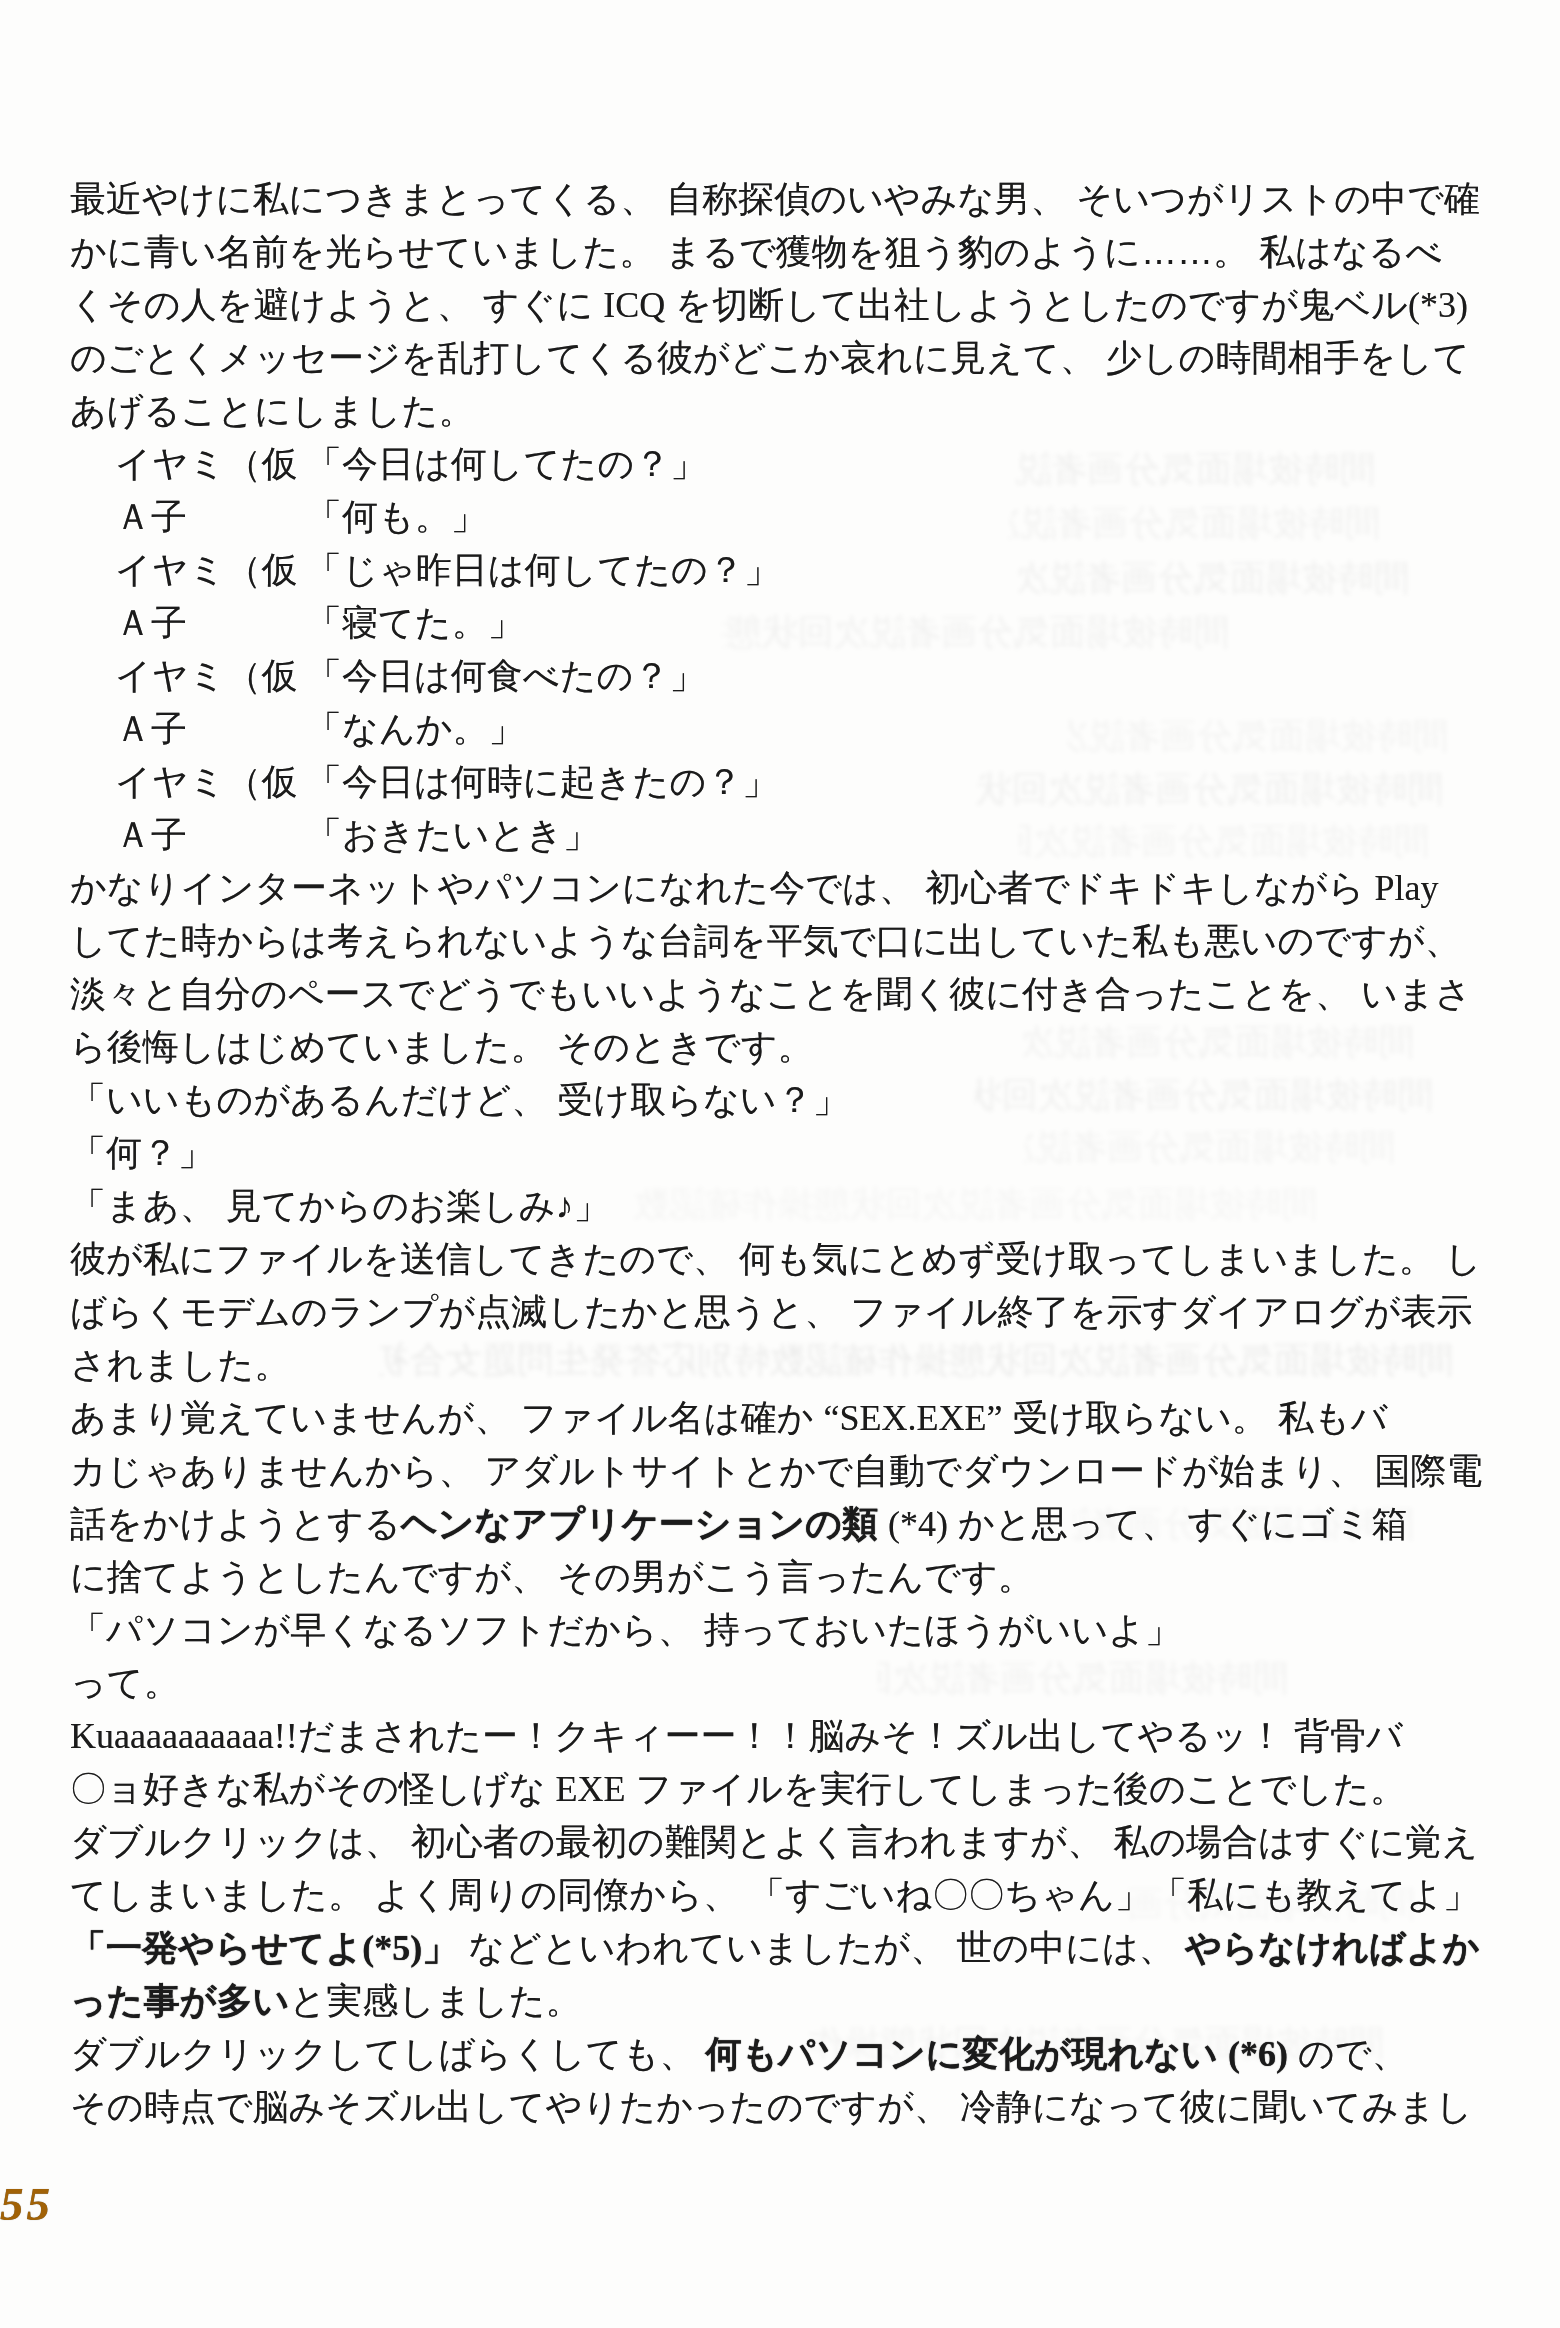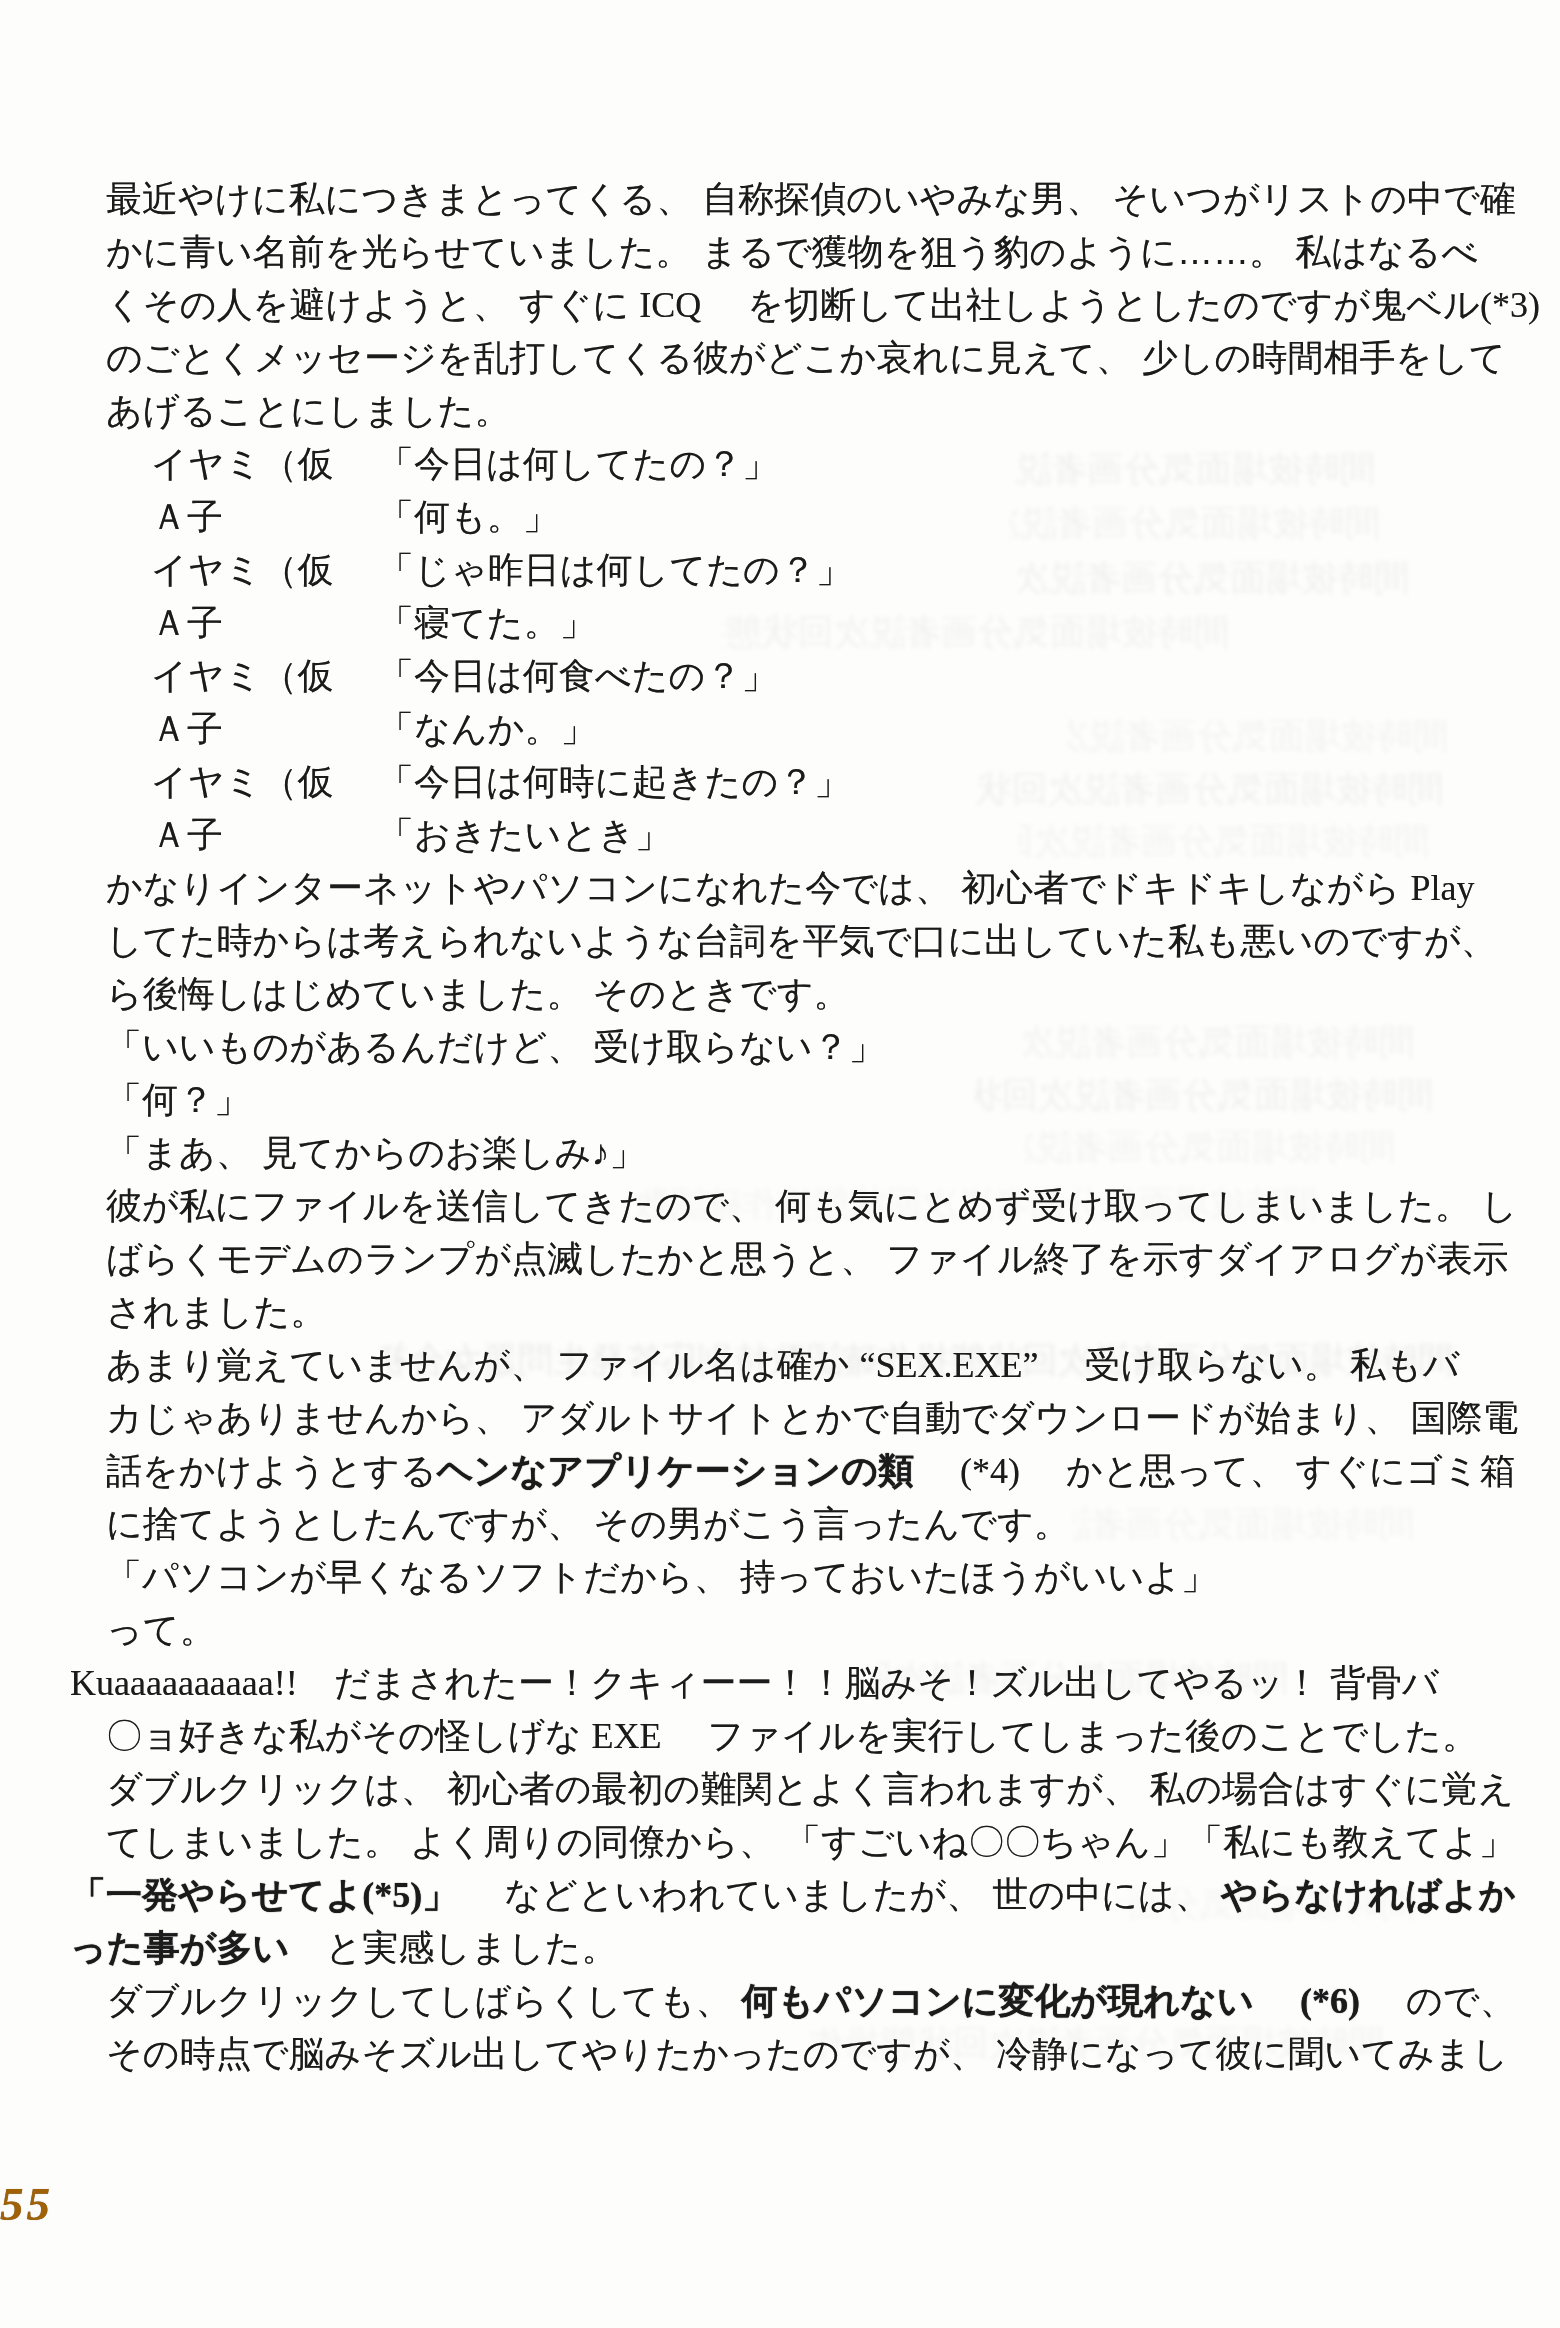--- a/index.html
+++ b/index.html
@@ -25,21 +25,21 @@
     position:absolute;left:70px;top:172px;z-index:2;
   }
   .line{
     height:53px;line-height:53px;
     font-size:36px;
     white-space:nowrap;
     text-shadow:0 0 0.6px rgba(0,0,0,0.5);
   }
   .line.dialogue{padding-left:45px;}
   .speaker{display:inline-block;width:191px;}
-  .jp{font-family:"Liberation Sans","DejaVu Sans",sans-serif;margin-left:36px;}
+  .jp{font-family:"Liberation Sans","DejaVu Sans",sans-serif;}
   .jpb{font-family:"Liberation Sans","DejaVu Sans",sans-serif;font-weight:700;text-shadow:0 0 1px currentColor;}
   .lat{font-family:"Liberation Serif","DejaVu Serif",serif;}
   .latb{font-family:"Liberation Serif","DejaVu Serif",serif;font-weight:700;text-shadow:0 0 1px currentColor;}
   .page-number{
     position:absolute;left:0;right:0;top:2177px;z-index:2;
     font-family:"Liberation Serif","DejaVu Serif",serif;
     font-weight:700;font-style:italic;
     font-size:47px;letter-spacing:2.9px;
     color:#a16207;
     text-shadow:0 0 0.7px rgba(0,0,0,0.6);
@@ -76,20 +76,21 @@
       <div class="line dialogue"><span class="speaker jp">イヤミ（仮</span><span class="jp">「今日は何してたの？」</span></div>
       <div class="line dialogue"><span class="speaker jp">Ａ子</span><span class="jp">「何も。」</span></div>
       <div class="line dialogue"><span class="speaker jp">イヤミ（仮</span><span class="jp">「じゃ昨日は何してたの？」</span></div>
       <div class="line dialogue"><span class="speaker jp">Ａ子</span><span class="jp">「寝てた。」</span></div>
       <div class="line dialogue"><span class="speaker jp">イヤミ（仮</span><span class="jp">「今日は何食べたの？」</span></div>
       <div class="line dialogue"><span class="speaker jp">Ａ子</span><span class="jp">「なんか。」</span></div>
       <div class="line dialogue"><span class="speaker jp">イヤミ（仮</span><span class="jp">「今日は何時に起きたの？」</span></div>
       <div class="line dialogue"><span class="speaker jp">Ａ子</span><span class="jp">「おきたいとき」</span></div>
       <div class="line"><span class="jp">かなりインターネットやパソコンになれた今では、 初心者でドキドキしながら </span><span class="lat">Play</span></div>
       <div class="line"><span class="jp">してた時からは考えられないような台詞を平気で口に出していた私も悪いのですが、</span></div>
+      <div class="line"><span class="jp">淡々と自分のペースでどうでもいいようなことを聞く彼に付き合ったことを、 いまさ</span></div>
       <div class="line"><span class="jp">ら後悔しはじめていました。 そのときです。</span></div>
       <div class="line"><span class="jp">「いいものがあるんだけど、 受け取らない？」</span></div>
       <div class="line"><span class="jp">「何？」</span></div>
       <div class="line"><span class="jp">「まあ、 見てからのお楽しみ♪」</span></div>
       <div class="line"><span class="jp">彼が私にファイルを送信してきたので、 何も気にとめず受け取ってしまいました。 し</span></div>
       <div class="line"><span class="jp">ばらくモデムのランプが点滅したかと思うと、 ファイル終了を示すダイアログが表示</span></div>
       <div class="line"><span class="jp">されました。</span></div>
       <div class="line"><span class="jp">あまり覚えていませんが、 ファイル名は確か </span><span class="lat">“SEX.EXE”</span><span class="jp"> 受け取らない。 私もバ</span></div>
       <div class="line"><span class="jp">カじゃありませんから、 アダルトサイトとかで自動でダウンロードが始まり、 国際電</span></div>
       <div class="line"><span class="jp">話をかけようとする</span><span class="jpb">ヘンなアプリケーションの類</span><span class="jp"> </span><span class="lat">(*4)</span><span class="jp"> かと思って、 すぐにゴミ箱</span></div>

